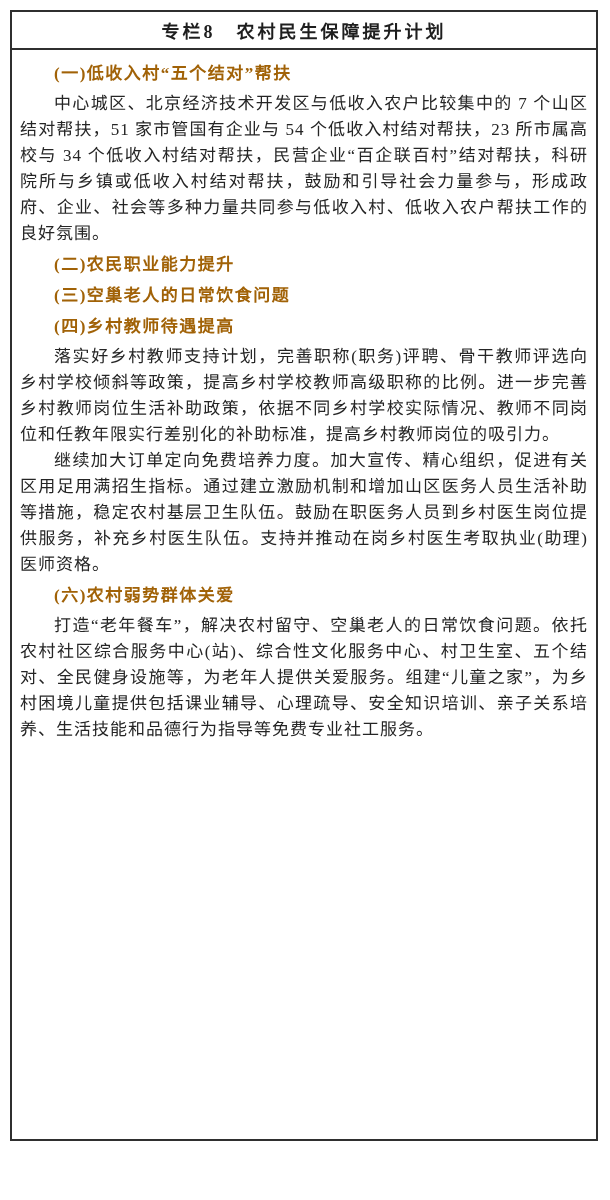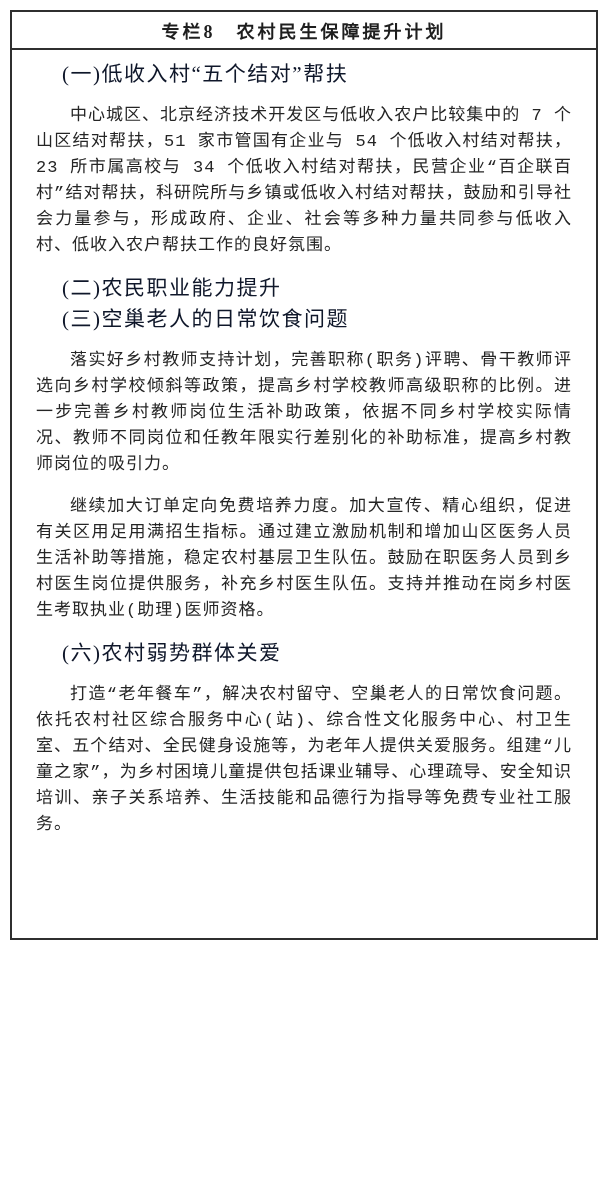--- a/index.html
+++ b/index.html
@@ -13,21 +13,21 @@
     position: relative;
     font-family: "Liberation Serif", "DejaVu Serif", serif;
     color: #222222;
     -webkit-font-smoothing: antialiased;
   }
   .feature-box {
     position: absolute;
     left: 10px;
     top: 10px;
     width: 588px;
-    height: 930px;
+    height: 1131px;
     border: 2px solid #2f2f2f;
     box-sizing: border-box;
     background: #ffffff;
     overflow: hidden;
   }
   .box-title {
     height: 38px;
     box-sizing: border-box;
     border-bottom: 2px solid #2f2f2f;
     display: flex;
@@ -41,47 +41,47 @@
   }
   .box-body {
     padding: 6px 8px 8px 8px;
     font-size: 17px;
     line-height: 26px;
     letter-spacing: 1px;
     text-align: justify;
     color: #252525;
   }
   .section-heading {
-    font-size: 21px;
-    font-weight: 400;
+    font-size: 17px;
+    font-weight: 700;
     margin: 5px 0 4px 0;
     text-indent: 2em;
     letter-spacing: 1.5px;
-    color: #0f172a;
+    color: #a16207;
   }
   .section-body {
-    margin: 16px;
+    margin: 0;
     text-indent: 2em;
-    font-family: Liberation Mono, monospace;
   }
 </style>
 </head>
 <body>
 
 <div class="feature-box">
   <div class="box-title">专栏8　农村民生保障提升计划</div>
   <div class="box-body">
 
     <h3 class="section-heading">(一)低收入村“五个结对”帮扶</h3>
     <p class="section-body">中心城区、北京经济技术开发区与低收入农户比较集中的 7 个山区结对帮扶，51 家市管国有企业与 54 个低收入村结对帮扶，23 所市属高校与 34 个低收入村结对帮扶，民营企业“百企联百村”结对帮扶，科研院所与乡镇或低收入村结对帮扶，鼓励和引导社会力量参与，形成政府、企业、社会等多种力量共同参与低收入村、低收入农户帮扶工作的良好氛围。</p>
 
     <h3 class="section-heading">(二)农民职业能力提升</h3>
 
     <h3 class="section-heading">(三)空巢老人的日常饮食问题</h3>
 
+    <h3 class="section-heading">(四)乡村教师待遇提高</h3>
     <p class="section-body">落实好乡村教师支持计划，完善职称(职务)评聘、骨干教师评选向乡村学校倾斜等政策，提高乡村学校教师高级职称的比例。进一步完善乡村教师岗位生活补助政策，依据不同乡村学校实际情况、教师不同岗位和任教年限实行差别化的补助标准，提高乡村教师岗位的吸引力。</p>
 
     <p class="section-body">继续加大订单定向免费培养力度。加大宣传、精心组织，促进有关区用足用满招生指标。通过建立激励机制和增加山区医务人员生活补助等措施，稳定农村基层卫生队伍。鼓励在职医务人员到乡村医生岗位提供服务，补充乡村医生队伍。支持并推动在岗乡村医生考取执业(助理)医师资格。</p>
 
     <h3 class="section-heading">(六)农村弱势群体关爱</h3>
     <p class="section-body">打造“老年餐车”，解决农村留守、空巢老人的日常饮食问题。依托农村社区综合服务中心(站)、综合性文化服务中心、村卫生室、五个结对、全民健身设施等，为老年人提供关爱服务。组建“儿童之家”，为乡村困境儿童提供包括课业辅导、心理疏导、安全知识培训、亲子关系培养、生活技能和品德行为指导等免费专业社工服务。</p>
 
   </div>
 </div>
 

